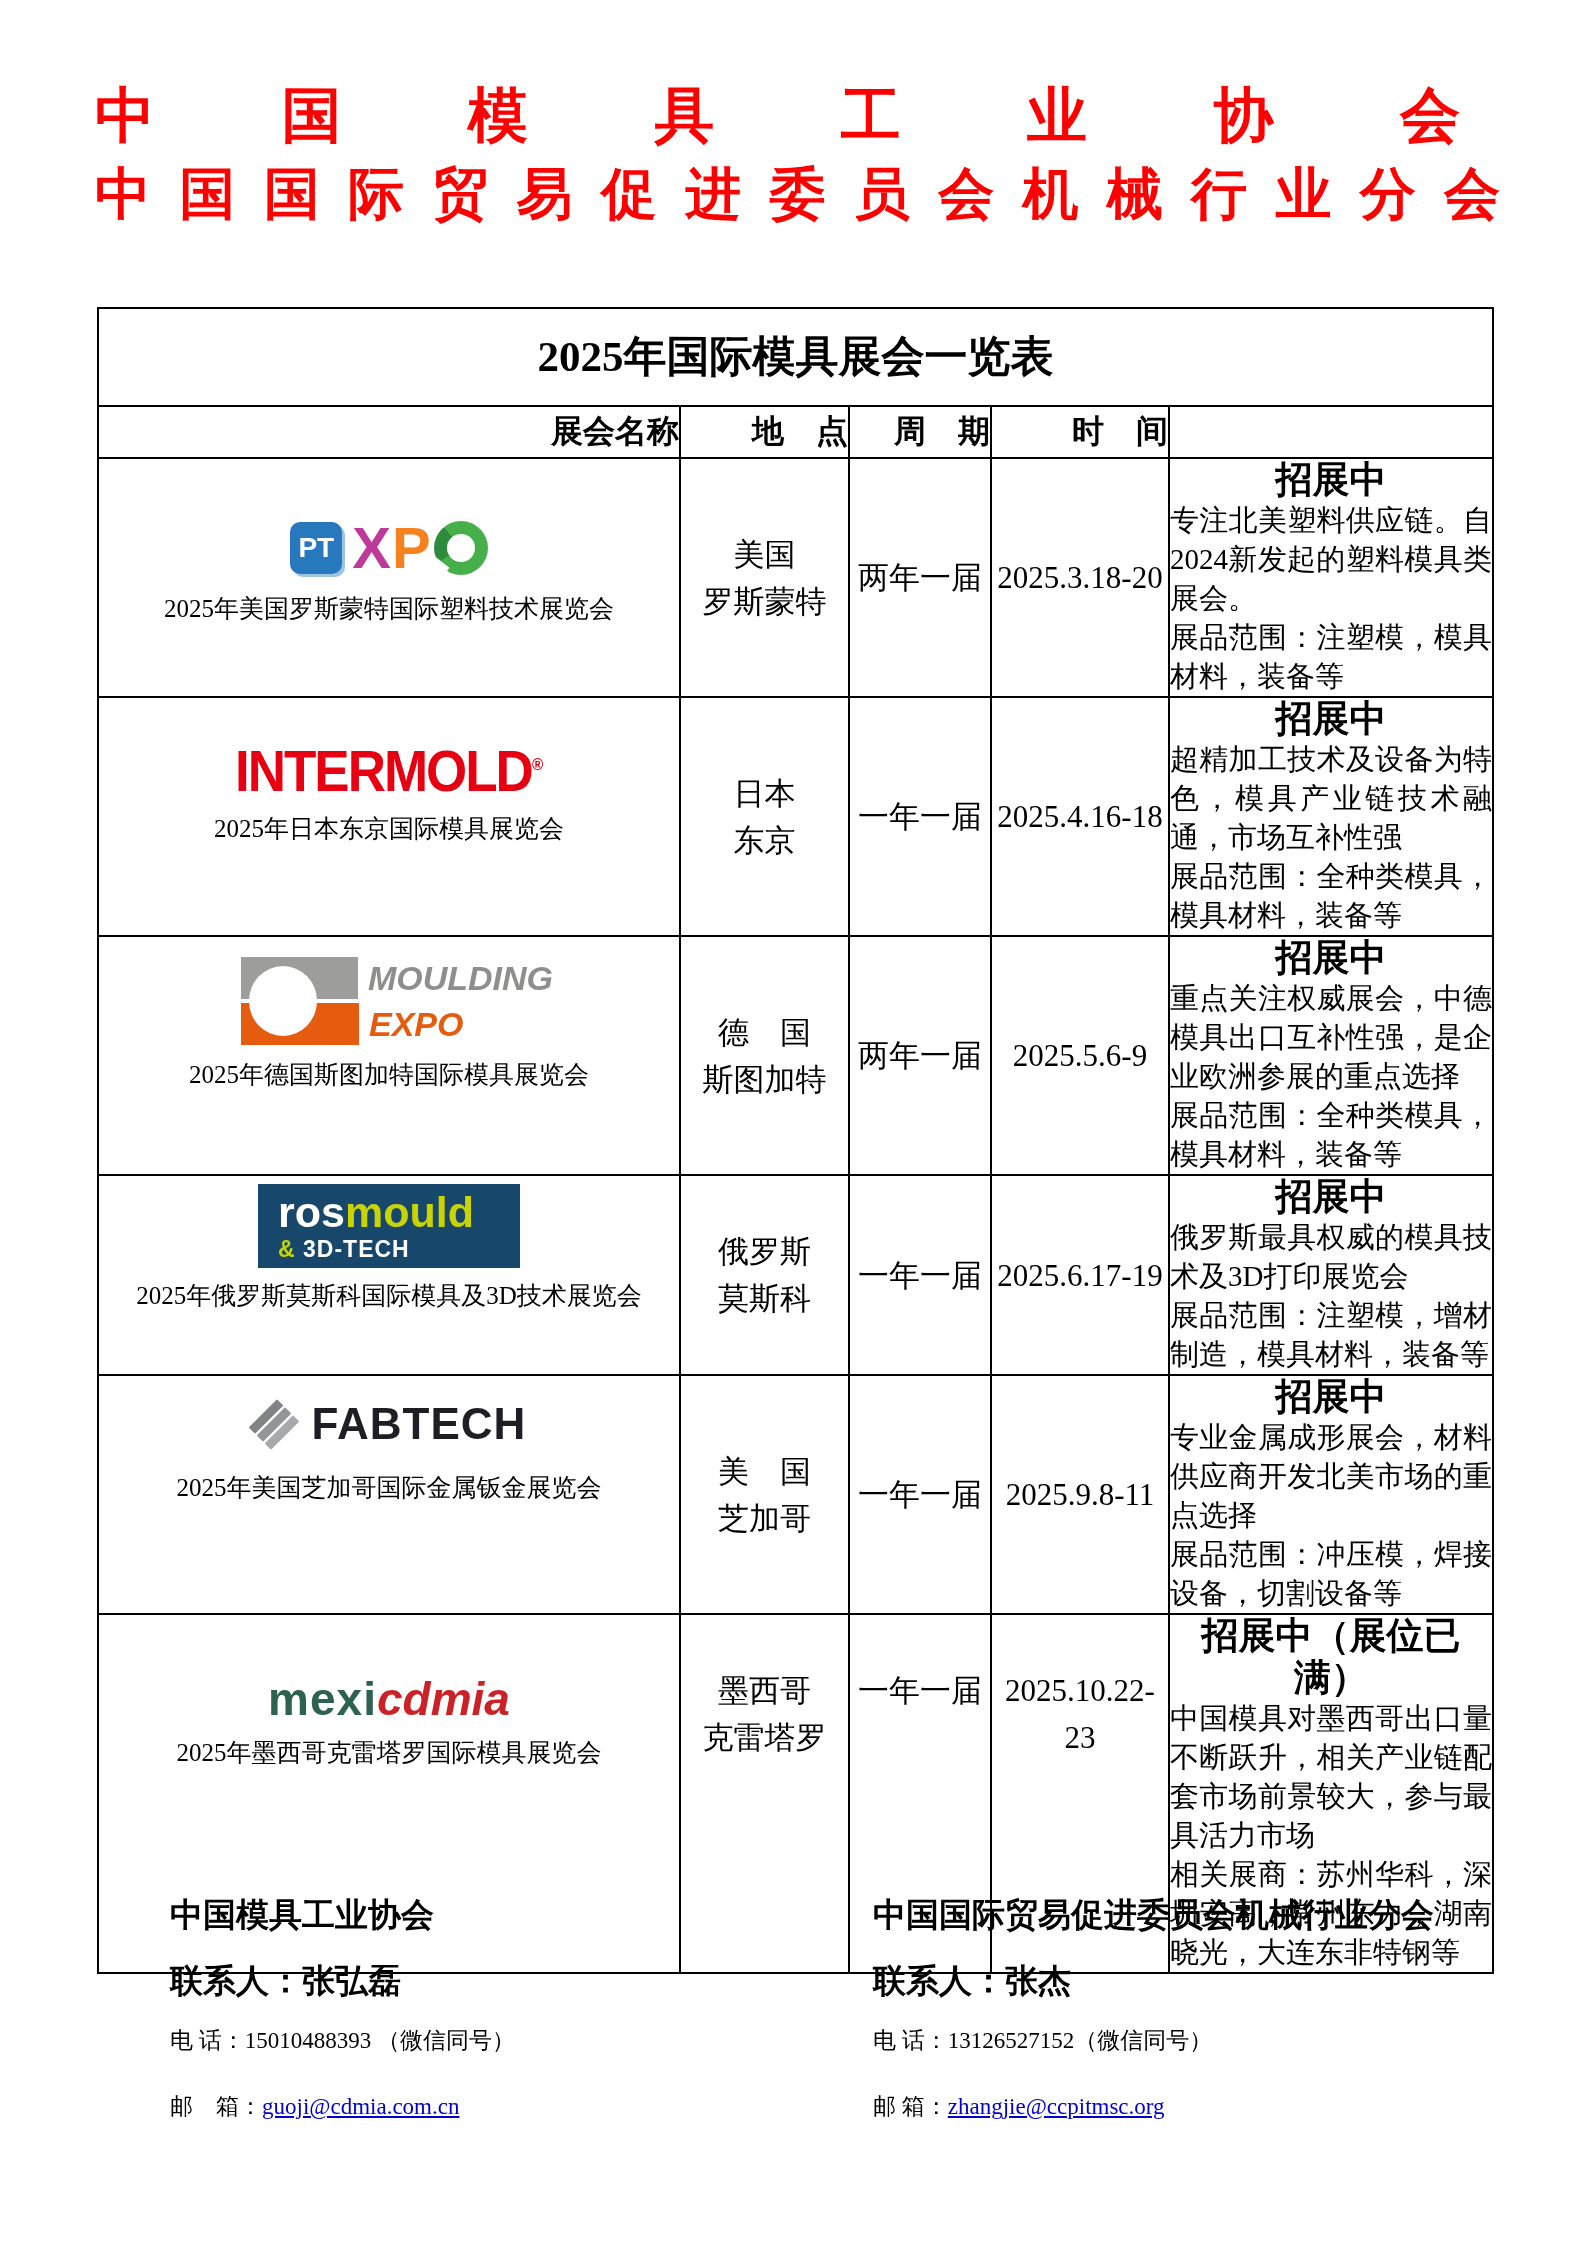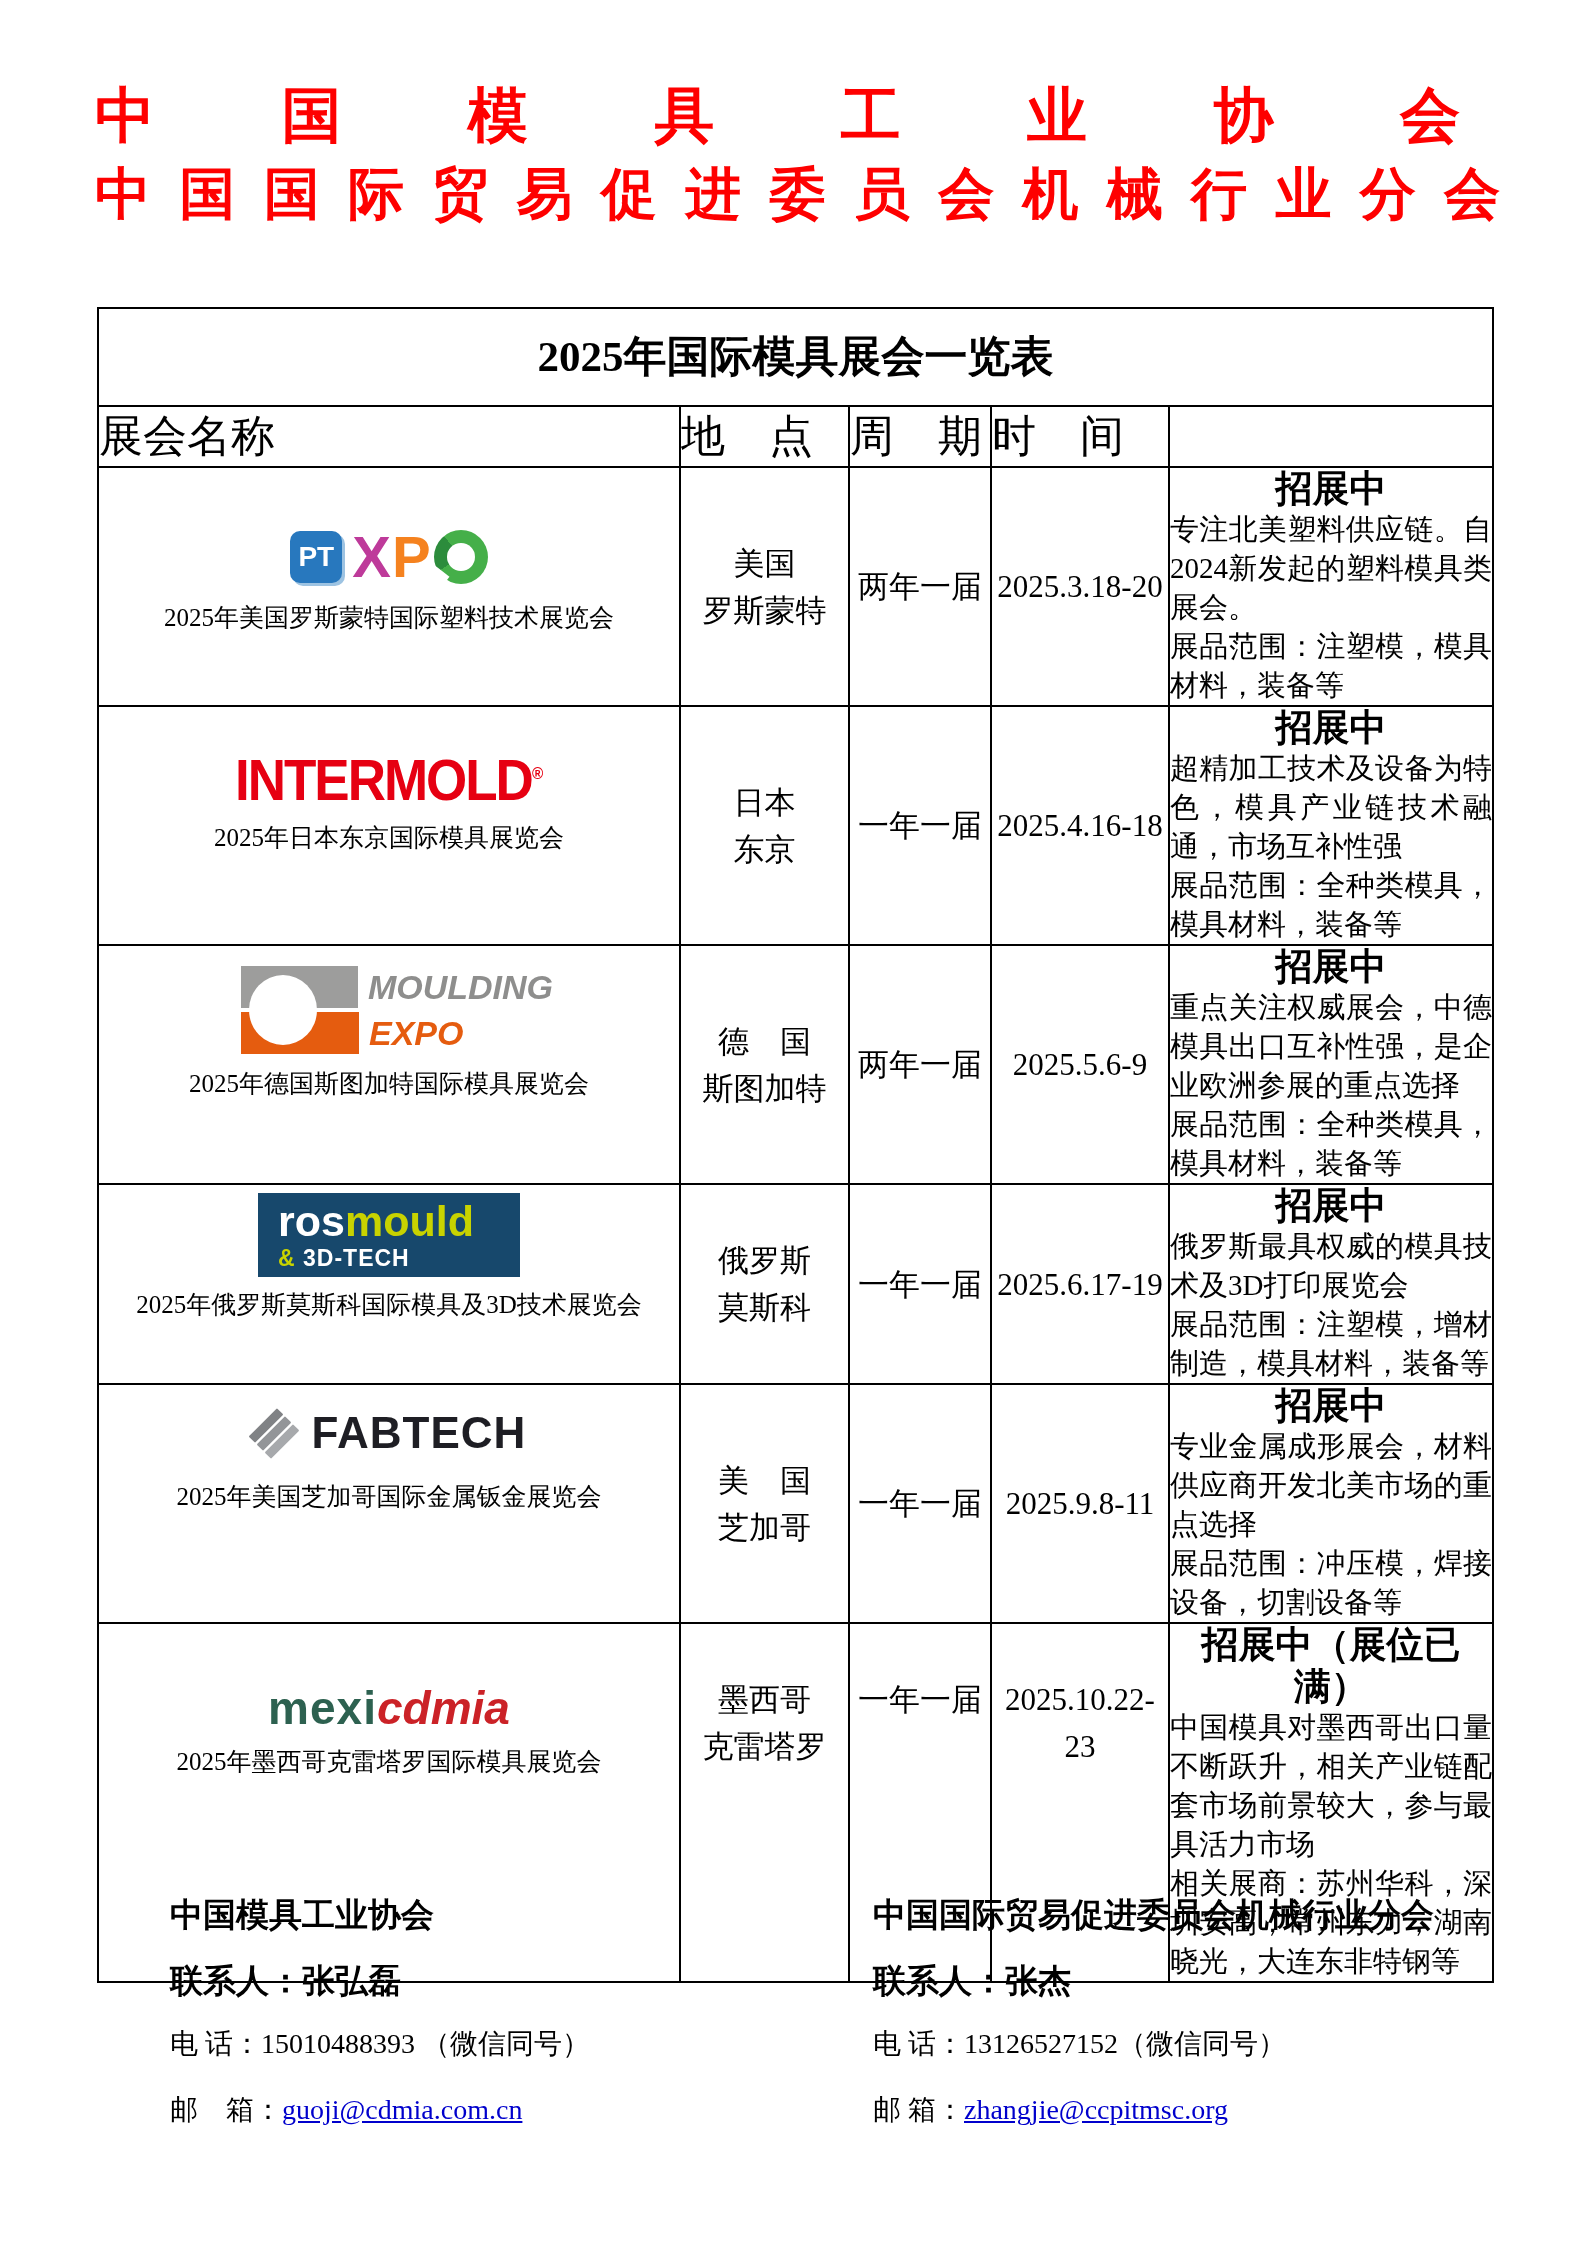--- a/index.html
+++ b/index.html
@@ -11,21 +11,21 @@
             font-weight:bold;color:#FE0000;}
   .red-line1{left:95px;top:84px;width:1365px;font-size:60px;line-height:64px;}
   .red-line2{left:95px;top:163px;width:1405px;font-size:56px;line-height:62px;}
 
   
   table.main{position:absolute;left:97px;top:307px;width:1395px;
              border-collapse:collapse;table-layout:fixed;}
   table.main td{border:2px solid #000;padding:0;overflow:visible;}
   td.title-cell{height:96px;text-align:center;font-size:43px;font-weight:bold;
                 border-bottom:3px solid #000;}
-  tr.hrow td{height:50px;text-align:left;font-weight:normal;font-size:44px;vertical-align:middle;}
+  tr.hrow td{height:50px;text-align:right;font-weight:bold;font-size:32px;vertical-align:middle;}
 
   td.name-cell{vertical-align:top;text-align:center;}
   .name-inner{display:flex;flex-direction:column;align-items:center;}
   tr.r1 .name-inner{padding-top:58px;gap:8px;}
   tr.r2 .name-inner{padding-top:38px;gap:8px;}
   tr.r3 .name-inner{padding-top:20px;gap:6px;}
   tr.r4 .name-inner{padding-top:8px;gap:6px;}
   tr.r5 .name-inner{padding-top:22px;gap:16px;}
   tr.r6 .name-inner{padding-top:58px;gap:6px;}
   .expo-name{font-size:25px;line-height:44px;max-width:572px;}
@@ -95,21 +95,21 @@
   .mexilogo{font:600 46px/52px "Liberation Sans",sans-serif;}
   .mx{color:#2D6150;letter-spacing:1px;}
   .md{color:#CB2227;font-style:italic;font-weight:700;}
 
   
   .fcol{position:absolute;top:1893px;display:flex;flex-direction:column;text-align:left;}
   .fcol.left{left:170px;}
   .fcol.right{left:873px;}
   .fcol>div{height:66px;}
   .f-bold{font-weight:bold;font-size:33px;}
-  .f-reg{font-size:28px;}
+  .f-reg{font-size:23px;}
   a.mail{color:#0000CC;text-decoration:underline;}
 </style>
 </head>
 <body>
 
 <div class="page">
 
   <div class="red-line red-line1">
       <span>中</span>
       <span>国</span>

